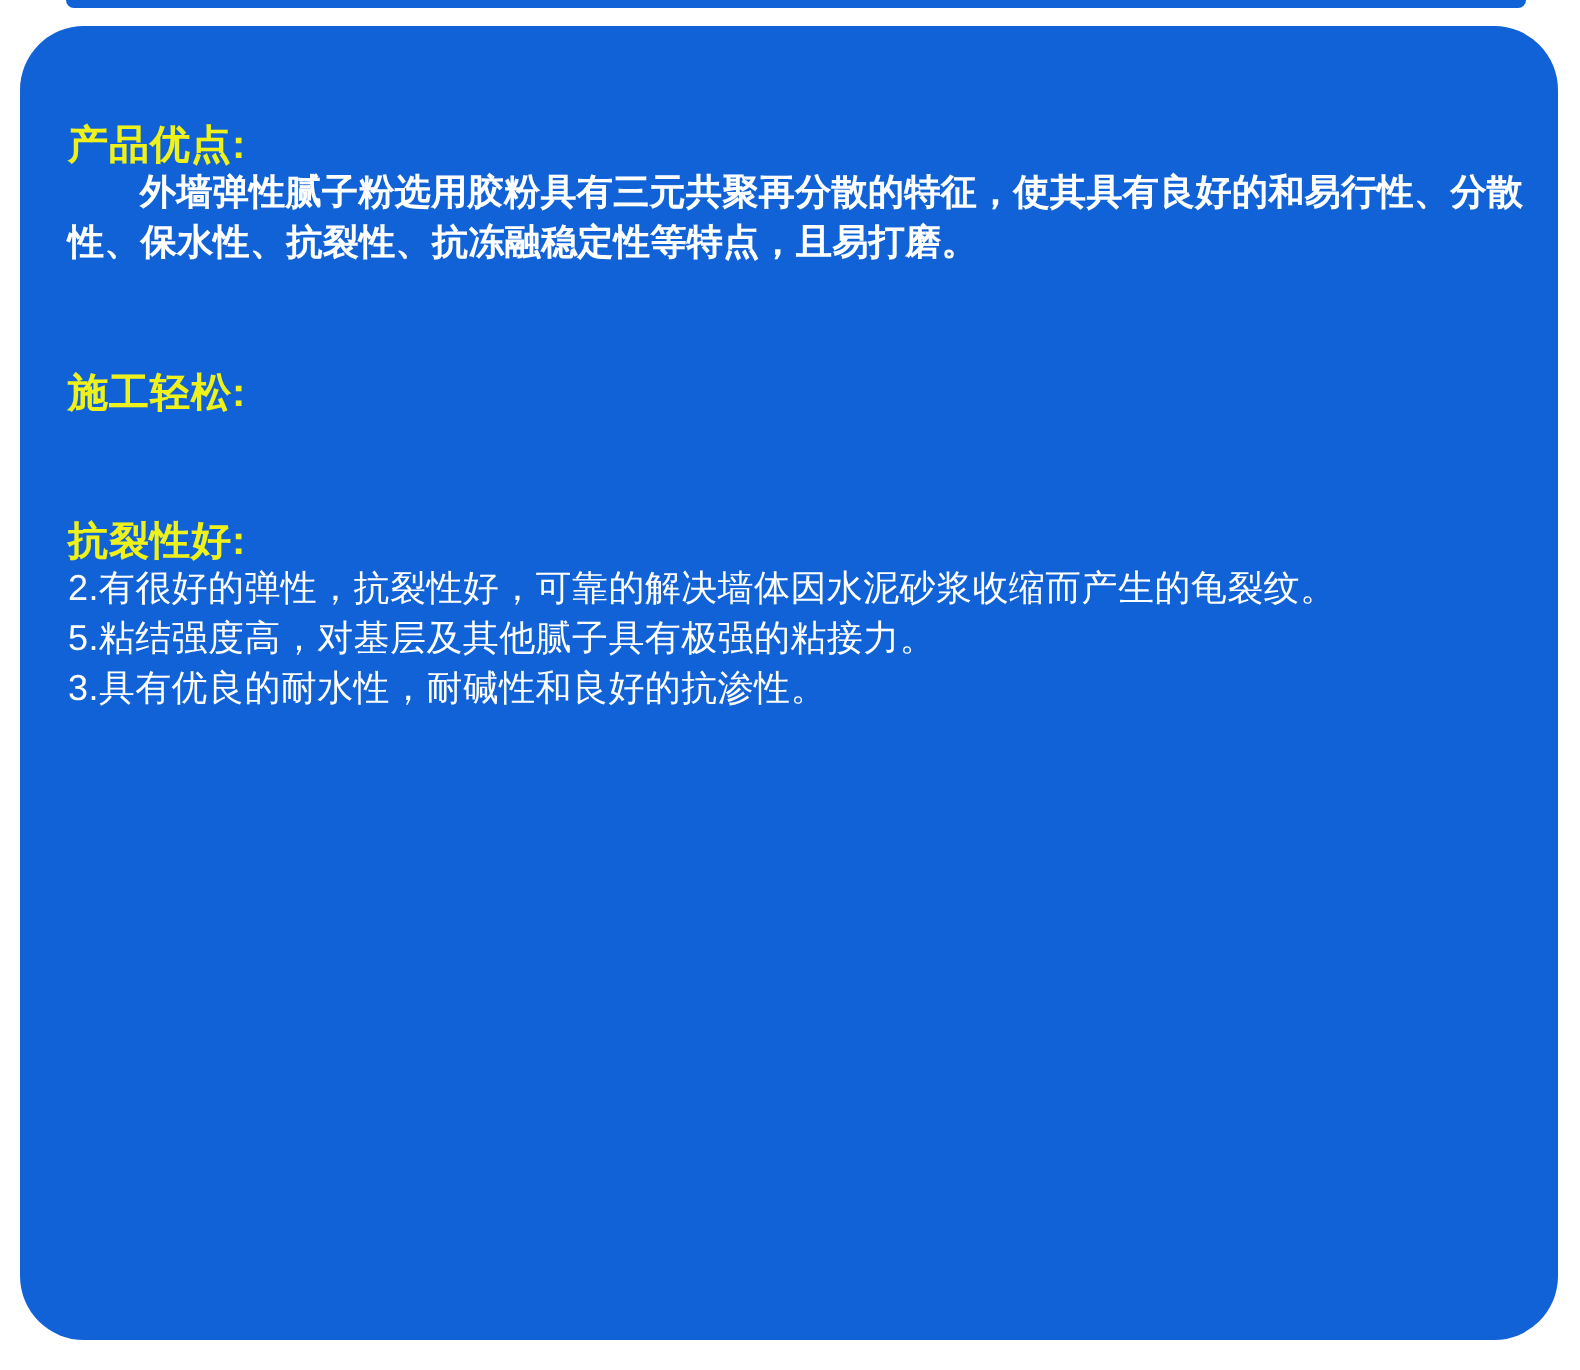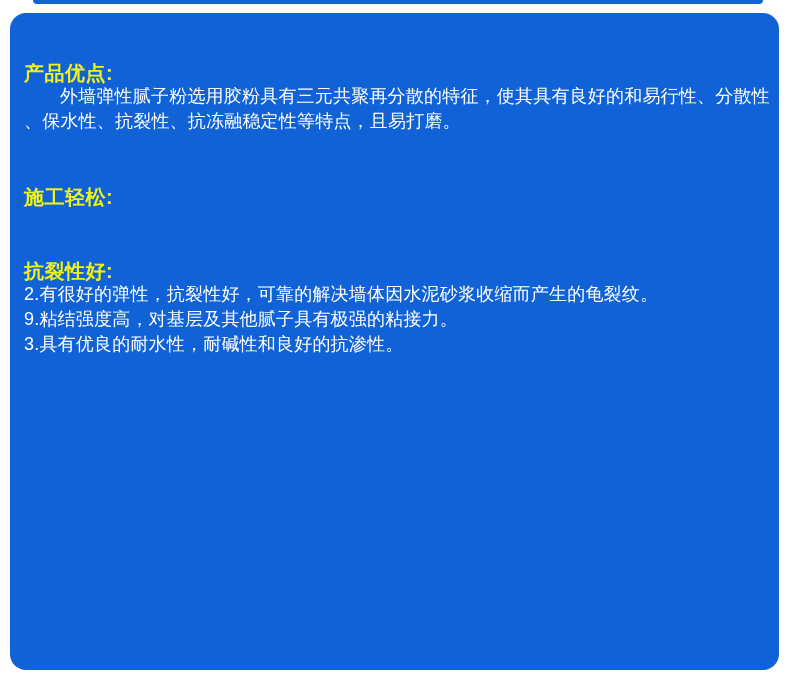--- a/index.html
+++ b/index.html
@@ -26,22 +26,22 @@
     border-radius: 0 0 12px 12px;
   }
   .card {
     position: absolute;
     top: 13px;
     left: 10px;
     width: 769px;
     height: 657px;
     box-sizing: border-box;
     background: var(--card-bg, #1062d6);
-    border-radius: 16px;
-    padding: 49px 8px 0 14px;
+    border-radius: 32px;
+    padding: 49px 8px 0 24px;
   }
   .section {
     margin: 0 0 52px 0;
   }
   .section:last-child {
     margin-bottom: 0;
   }
   .section-title {
     margin: 0;
     color: var(--heading-color, #eff21a);
@@ -54,20 +54,21 @@
     margin: 0;
     color: var(--body-color, #ffffff);
     font-size: 18px;
     line-height: 25px;
     letter-spacing: 0.2px;
     word-break: break-all;
     line-break: anywhere;
   }
   .indent {
     text-indent: 2em;
+    font-weight: bold;
   }
 </style>
 </head>
 <body>
 
 <div class="page">
 
   <div class="top-strip"></div>
 
   <div class="card">
@@ -77,19 +78,19 @@
       <p class="indent">外墙弹性腻子粉选用胶粉具有三元共聚再分散的特征，使其具有良好的和易行性、分散性、保水性、抗裂性、抗冻融稳定性等特点，且易打磨。</p>
     </div>
 
     <div class="section">
       <h2 class="section-title">施工轻松:</h2>
     </div>
 
     <div class="section">
       <h2 class="section-title">抗裂性好:</h2>
       <p>2.有很好的弹性，抗裂性好，可靠的解决墙体因水泥砂浆收缩而产生的龟裂纹。</p>
-      <p>9.粘结强度高，对基层及其他腻子具有极强的粘接力。</p>
+      <p>5.粘结强度高，对基层及其他腻子具有极强的粘接力。</p>
       <p>3.具有优良的耐水性，耐碱性和良好的抗渗性。</p>
     </div>
 
 
   </div>
 </div>
 
 </body></html>

